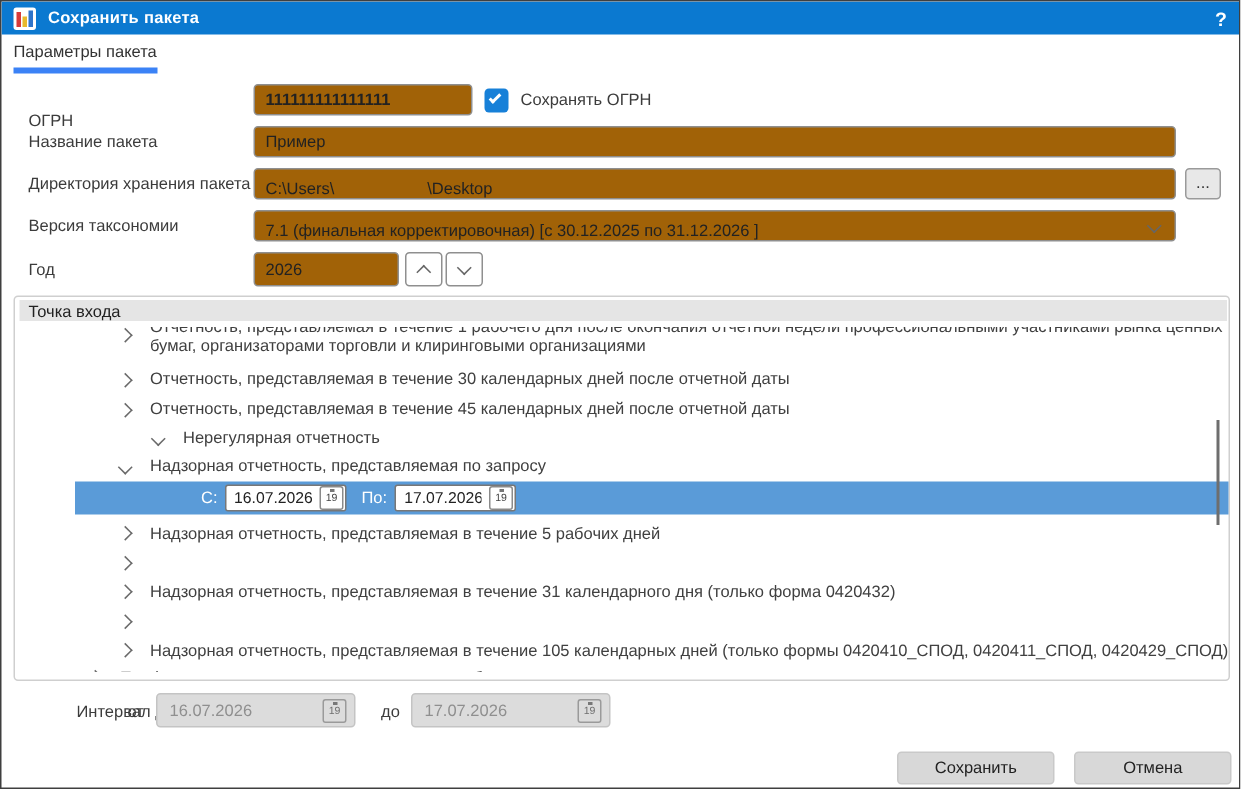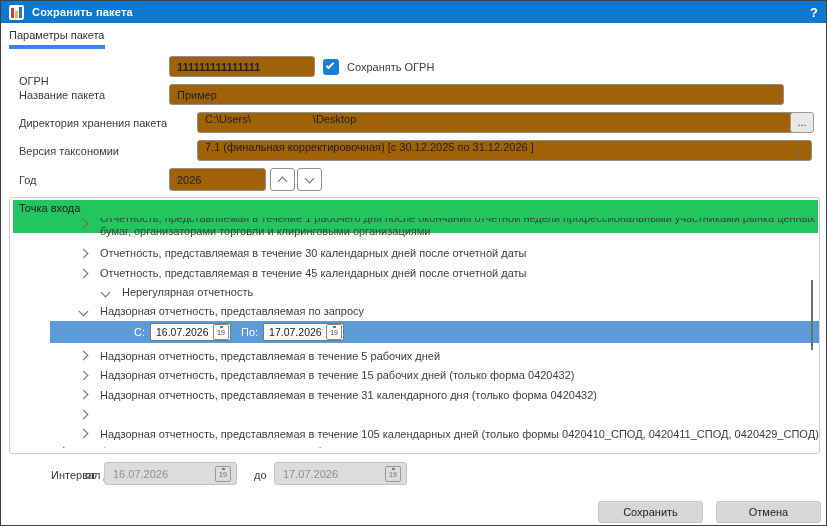--- a/index.html
+++ b/index.html
@@ -20,39 +20,39 @@
   .win-title { font-weight:bold; font-size:11px; letter-spacing:.2px; }
   .help-btn { margin-left:auto; font-size:13px; font-weight:bold; cursor:default; }
   
   .tab { position:absolute; left:8px; top:28px; padding-bottom:4px; border-bottom:4px solid #3b82f6; color:#333; }
   
   .flabel { position:absolute; left:18px; color:#3c3c3c; }
   .tinput, .tselect, .tspin { position:absolute; height:21px; border:1px solid #8f8f8f;
     border-radius:3px; background:#a16207; font-family:"Liberation Sans",sans-serif;
     font-size:11px; color:#222; padding:0 7px; }
   input.tinput { outline:none; }
-  .fake-input { display:flex; align-items:flex-start;margin-left:28px; }
+  .fake-input { display:flex; align-items:flex-end; }
   .gap-spacer { display:inline-block; width:62px; }
   .checkbox { position:absolute; width:16px; height:16px; background:#1780d8; border-radius:3px; }
   .checkbox .mark { position:absolute; left:3px; top:4px; width:8px; height:4px;
     border-left:2px solid #fff; border-bottom:2px solid #fff; transform:rotate(-45deg); }
   .browse-btn { position:absolute; width:24px; height:21px; background:#e8e8e8; border:1px solid #9a9a9a;
     border-radius:3px; text-align:center; line-height:18px; color:#333; }
   .dd-chev, .chev-glyph { display:inline-block; width:7px; height:7px;
     border-right:1.5px solid #666; border-bottom:1.5px solid #666; }
   .dd-chev { position:absolute; right:10px; top:6px; transform:rotate(45deg); }
   .spin-btn { position:absolute; width:25px; height:23px; border:1px solid #8f8f8f; border-radius:3px;
     background:#fff; }
   .spin-btn .chev-glyph { position:absolute; left:8px; }
   .spin-up .chev-glyph { top:9px; transform:rotate(-135deg); }
   .spin-down .chev-glyph { top:6px; transform:rotate(45deg); }
   
   .panel { position:absolute; left:8px; top:196px; width:811px; height:257px;
     border:1px solid #cfcfcf; border-radius:3px; background:#fff; overflow:hidden; }
-  .panel-header { position:absolute; left:3px; top:2px; width:805px; height:33px; background:#22c55e;
+  .panel-header { position:absolute; left:3px; top:2px; width:805px; height:14px; background:#e5e5e5;
     color:#222; padding:2px 6px; }
   .tree { position:absolute; left:1px; top:20px; width:800px; height:230px; overflow:hidden;margin-left:39px; }
   .trow { display:flex; align-items:center; height:20px; color:#404040; }
   .trow .chev { width:7px; height:7px; border-right:1.5px solid #6a6a6a; border-bottom:1.5px solid #6a6a6a;
     flex:0 0 auto; margin-right:13px; }
   .chev.right { transform:rotate(-45deg); }
   .chev.down  { transform:rotate(45deg); }
   .lv0 { padding-left:10px; }
   .lv1 { padding-left:30px; }
   .lv2 { padding-left:52px; }
@@ -183,21 +183,20 @@
         </span>
       </div>
 
       <div class="trow lv1 h19" style="margin-top:3px;">
         <span class="chev right"></span>
         <span class="ttext">Надзорная отчетность, представляемая в течение 5 рабочих дней</span>
       </div>
 
       <div class="trow lv1 h19">
         <span class="chev right"></span>
-        <span class="ttext">Надзорная отчетность, представляемая в течение 15 рабочих дней (только форма 0420432)</span>
       </div>
 
       <div class="trow lv1 h19">
         <span class="chev right"></span>
         <span class="ttext">Надзорная отчетность, представляемая в течение 31 календарного дня (только форма 0420432)</span>
       </div>
 
       <div class="trow lv1 h19">
         <span class="chev right"></span>
       </div>

